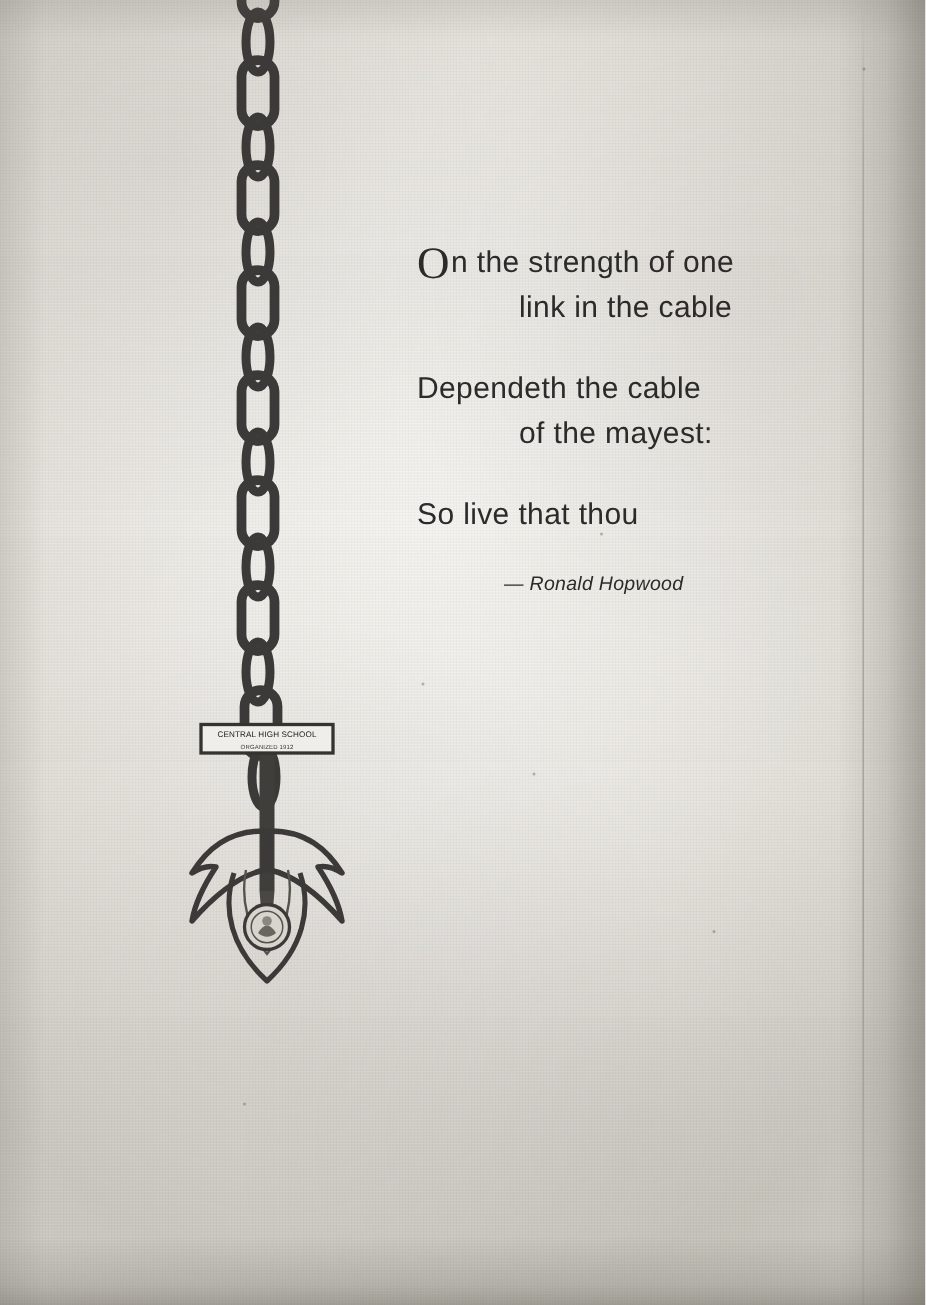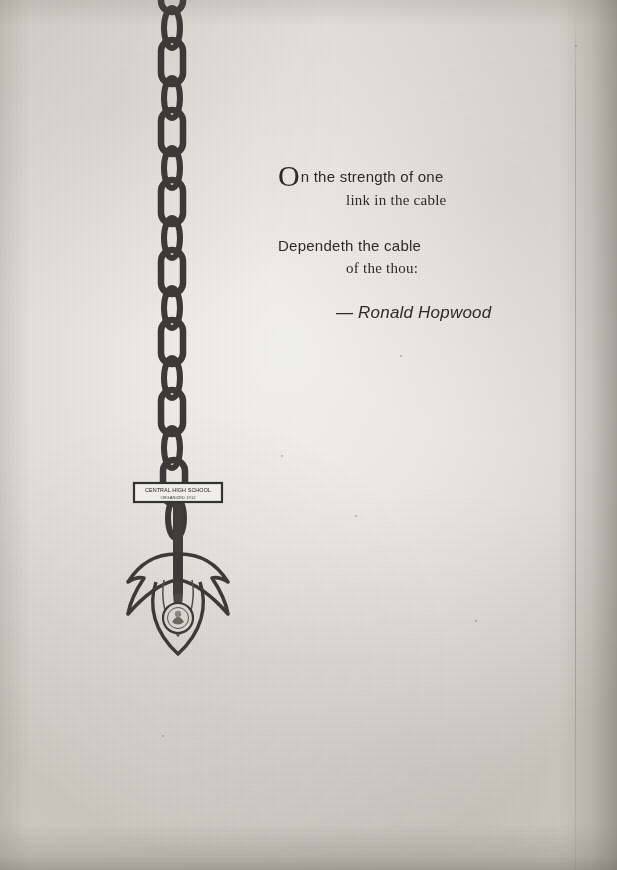--- a/index.html
+++ b/index.html
@@ -93,46 +93,45 @@
     position: absolute;
     left: 278px;
     top: 158px;
     width: 250px;
     color: #2b2a29;
   }
   .stanza {
     margin-bottom: 23px;
   }
   .line {
-    font-size: 15px;
+    font-size: 20px;
     line-height: 1.52;
     letter-spacing: 0.25px;
     color: #2c2b2a;
     white-space: pre;
   }
   .line.indent {
     padding-left: 68px;
-    font-family: Liberation Serif, serif;
   }
   .dropcap-line {
     display: flex;
     align-items: baseline;
   }
   .dropcap {
     font-family: "Liberation Serif", serif;
     font-size: 30px;
     line-height: 0.9;
     font-style: normal;
     color: #2c2b2a;
     margin-right: 1px;
     position: relative;
     top: 4px;
   }
   #attribution {
-    font-size: 17px;
+    font-size: 13px;
     font-style: italic;
     letter-spacing: 0.2px;
     color: #2c2b2a;
     padding-left: 58px;
     margin-top: 6px;
   }
 
   
   .speck { position:absolute; background: rgba(70,66,60,0.35); border-radius: 50%; pointer-events:none;}
 </style>
@@ -218,25 +217,26 @@
     <div class="stanza">
       <div class="dropcap-line">
         <span class="dropcap">O</span>
           <span class="line">n the strength of one</span>
       </div>
       <div class="line indent">link in the cable</div>
     </div>
 
     <div class="stanza">
       <div class="line">Dependeth the cable</div>
-      <div class="line indent">of the thou:</div>
+      <div class="line indent">of the mayest:</div>
     </div>
 
 
     <div class="stanza">
+      <div class="line">So live that thou</div>
     </div>
 
     <div id="attribution">— Ronald Hopwood</div>
   </div>
 
   <div class="edge-top"></div>
   <div class="edge-left"></div>
   <div class="edge-right"></div>
   <div class="edge-right-line"></div>
   <div class="edge-bottom"></div>

